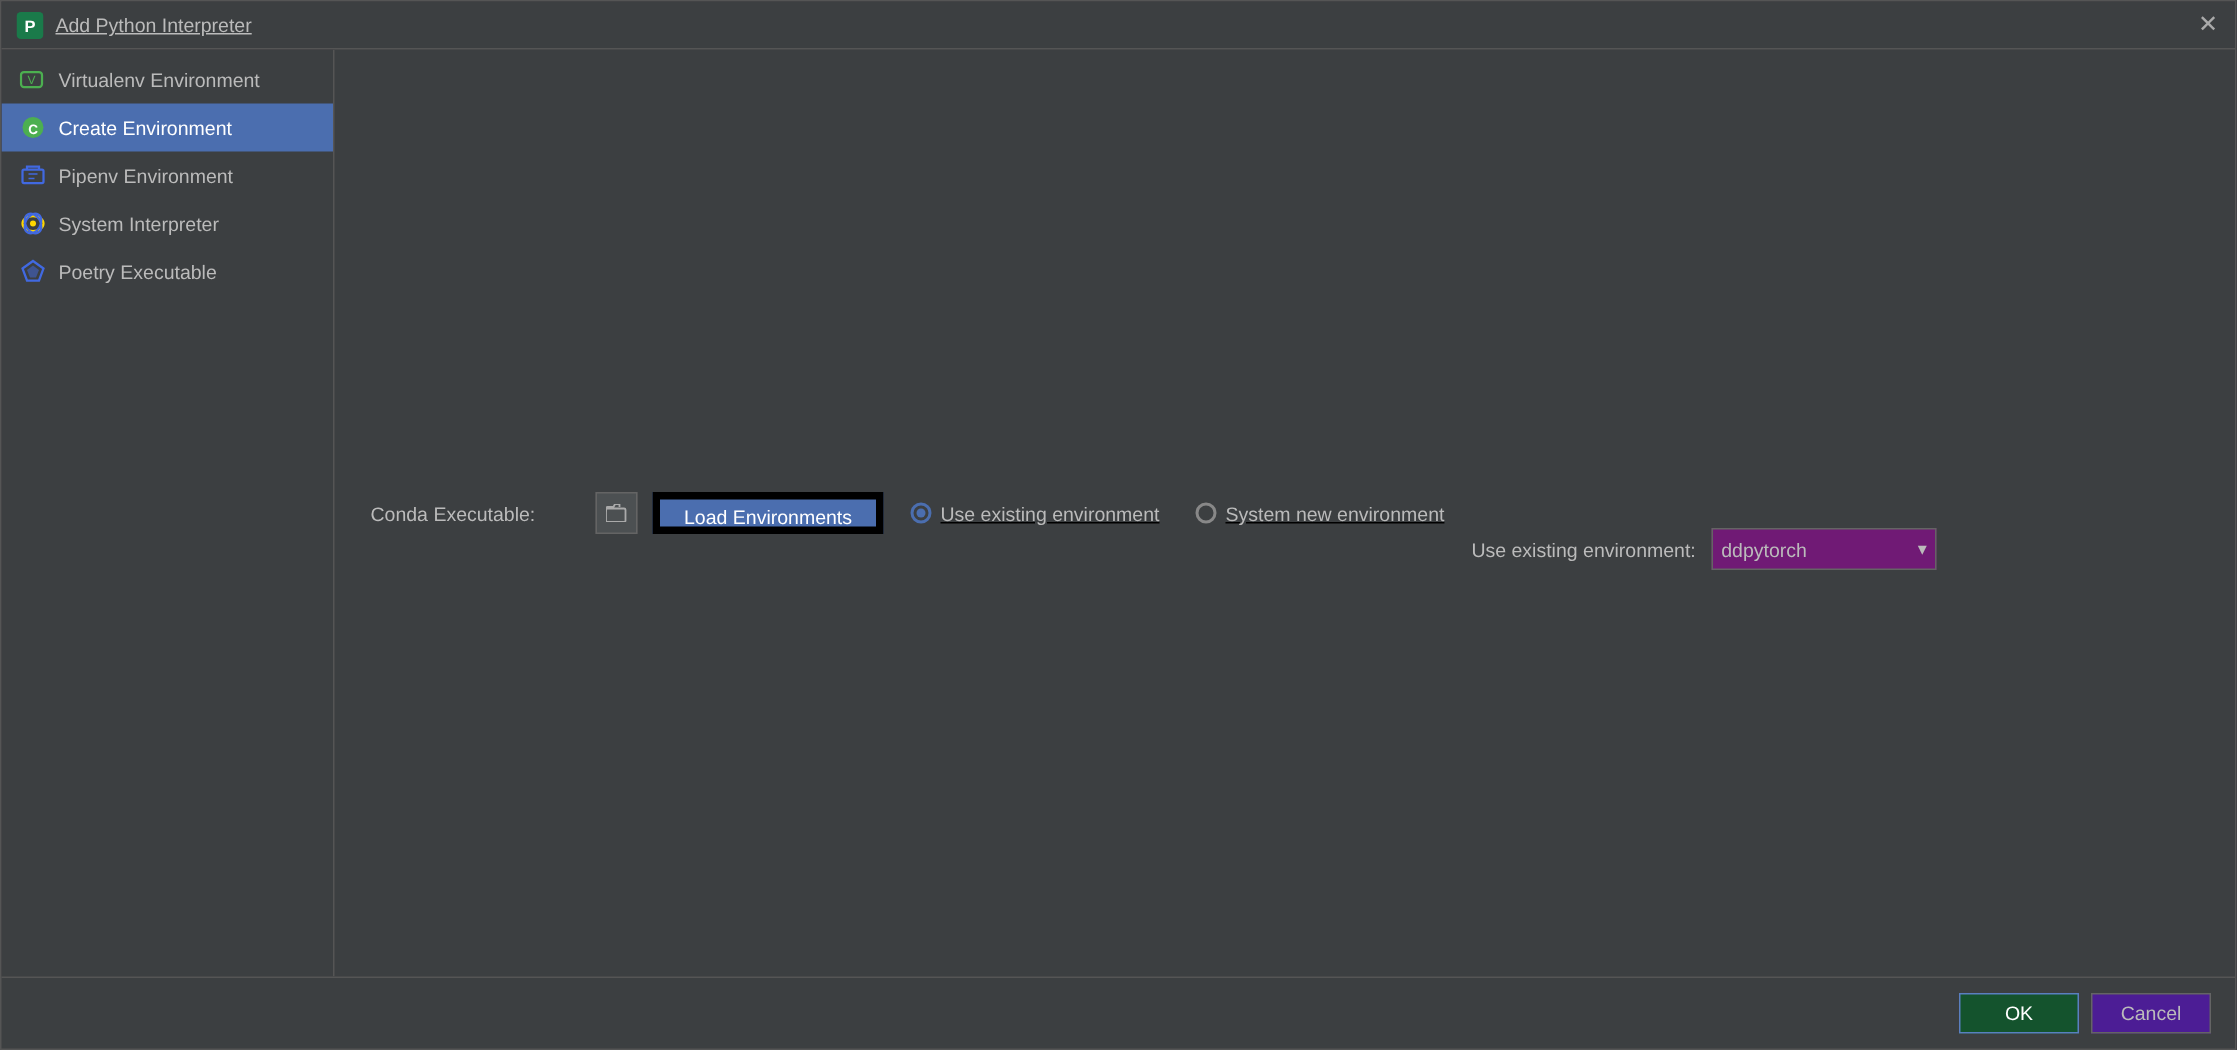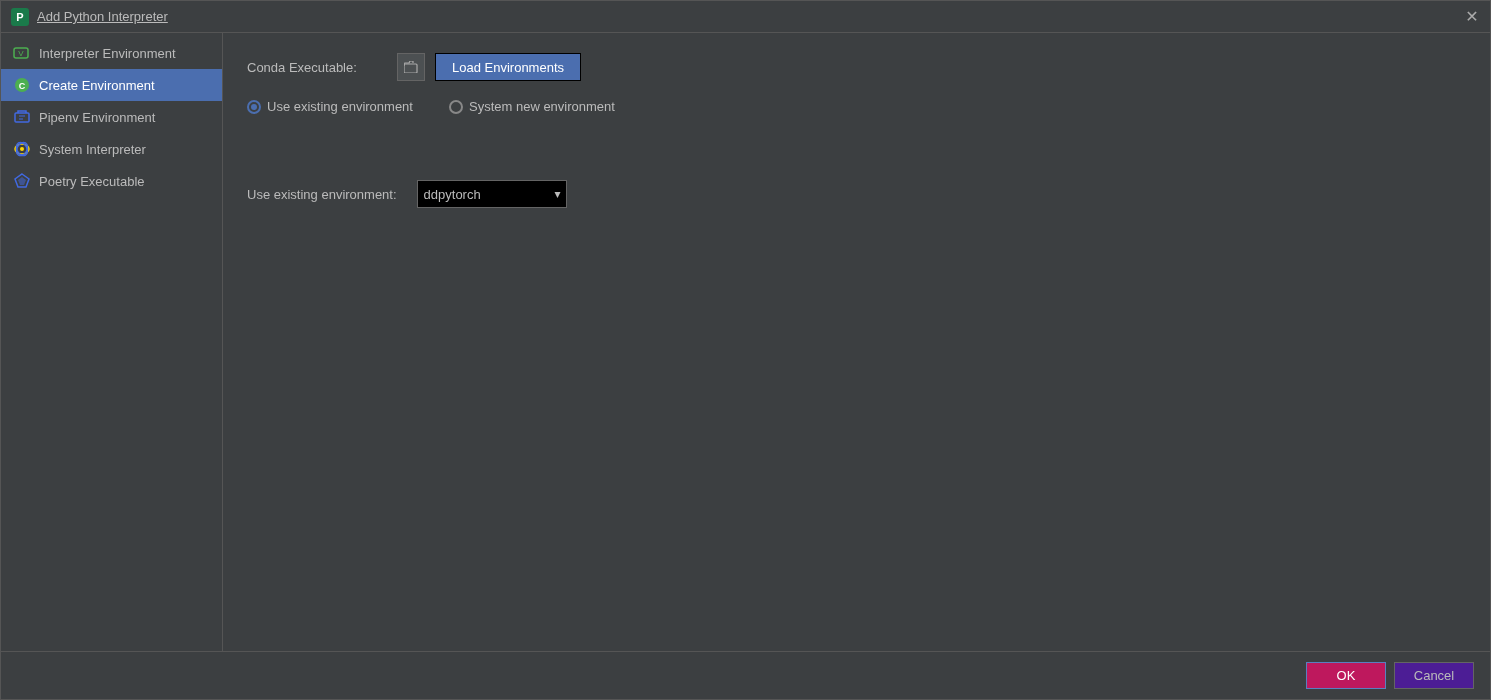--- a/index.html
+++ b/index.html
@@ -101,21 +101,21 @@
       flex-shrink: 0;
       display: flex;
       align-items: center;
       justify-content: center;
     }
 
     .main-content {
       flex: 1;
       padding: 20px 24px;
       display: flex;
-      flex-direction: column;
+      flex-direction: row;
       gap: 18px;
     }
 
     .form-row {
       display: flex;
       align-items: center;
       gap: 10px;
     }
 
     .form-label {
@@ -145,34 +145,35 @@
       display: flex;
       align-items: center;
       justify-content: center;
       color: #bbb;
       font-size: 13px;
       flex-shrink: 0;
     }
 
     .load-btn {
       background: #4b6eaf;
-      border: 1px solid #000000;
+      border: 5px solid #000000;
       color: #fff;
       font-size: 13px;
       padding: 4px 16px;
       height: 28px;
       cursor: pointer;
       white-space: nowrap;
       flex-shrink: 0;
     }
 
     .radio-group {
       display: flex;
       align-items: center;
-      gap: 36px;
+      gap: 24px;
+      text-decoration: underline;
     }
 
     .radio-label {
       display: flex;
       align-items: center;
       gap: 6px;
       cursor: pointer;
       color: #bbb;
       font-size: 13px;
     }
@@ -203,32 +204,32 @@
       background: #4b6eaf;
       position: absolute;
       top: 50%;
       left: 50%;
       transform: translate(-50%, -50%);
     }
 
     .existing-env-row {
       display: flex;
       align-items: center;
-      gap: 20px;
+      gap: 10px;
       margin-top: 48px;
     }
 
     .existing-env-label {
       color: #bbb;
       font-size: 13px;
       white-space: nowrap;
     }
 
     .env-select {
-      background: #000000;
+      background: #701a75;
       border: 1px solid #646464;
       color: #bbb;
       font-size: 13px;
       padding: 3px 6px;
       height: 28px;
       cursor: pointer;
       min-width: 150px;
       outline: none;
       appearance: none;
       -webkit-appearance: none;
@@ -256,21 +257,21 @@
       display: flex;
       justify-content: flex-end;
       align-items: center;
       padding: 10px 16px;
       border-top: 1px solid #555;
       gap: 8px;
       flex-shrink: 0;
     }
 
     .ok-btn {
-      background: #be185d;
+      background: #14532d;
       border: 1px solid #5a7fc0;
       color: #fff;
       font-size: 13px;
       padding: 5px 24px;
       cursor: pointer;
       min-width: 80px;
     }
 
     .cancel-btn {
       background: #4c1d95;
@@ -307,21 +308,21 @@
 
     <div class="sidebar">
 
       <div class="sidebar-item">
         <div class="sidebar-item-icon">
           <svg width="18" height="18" viewBox="0 0 18 18">
             <rect x="1" y="4" width="14" height="10" rx="2" fill="none" stroke="#4CAF50" stroke-width="1.5"></rect>
             <text x="8" y="12" text-anchor="middle" fill="#4CAF50" font-size="8">V</text>
           </svg>
         </div>
-        <span>Interpreter Environment</span>
+        <span>Virtualenv Environment</span>
       </div>
 
       <div class="sidebar-item active">
         <div class="sidebar-item-icon">
           <svg width="18" height="18" viewBox="0 0 18 18">
             <circle cx="9" cy="9" r="7" fill="#4CAF50"></circle>
             <text x="9" y="13" text-anchor="middle" fill="white" font-size="9" font-weight="bold">C</text>
           </svg>
         </div>
         <span>Create Environment</span>

